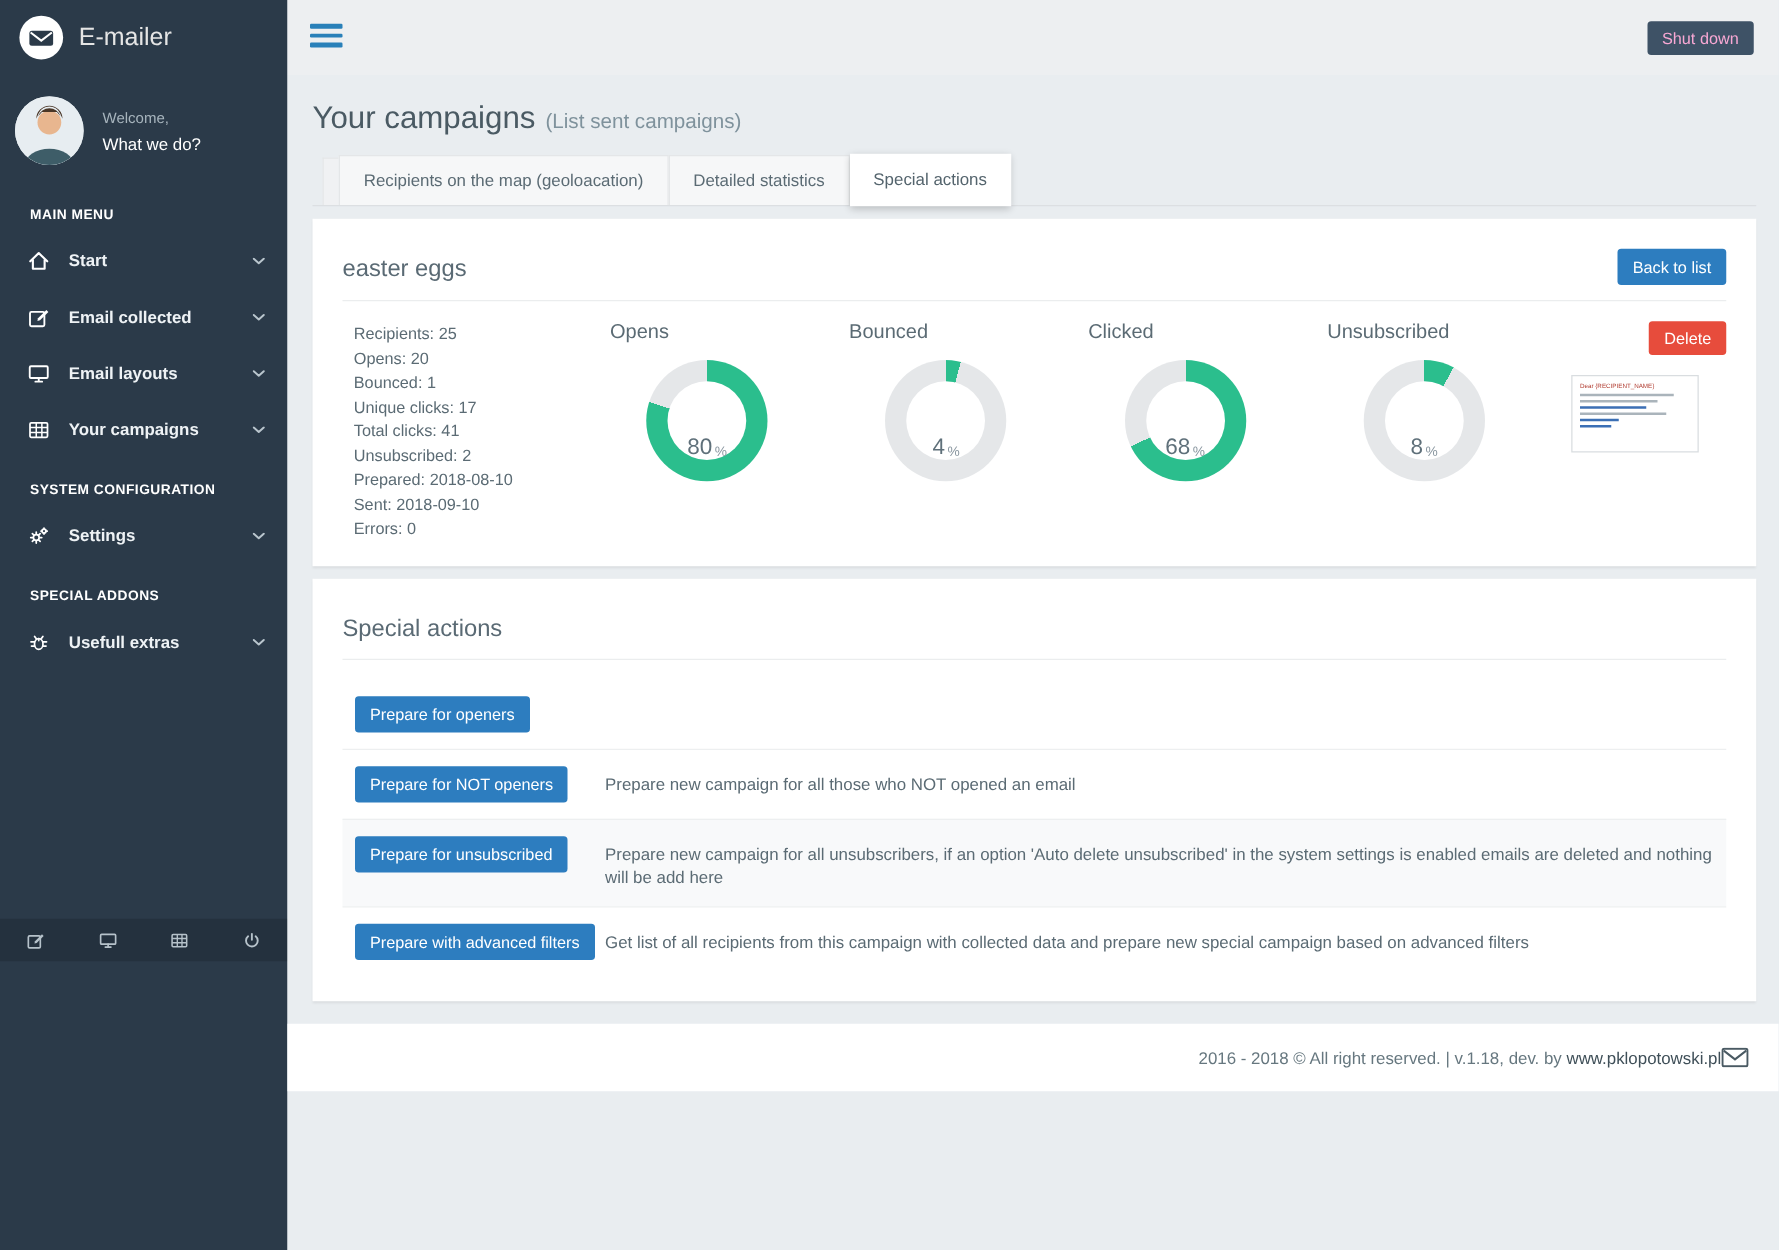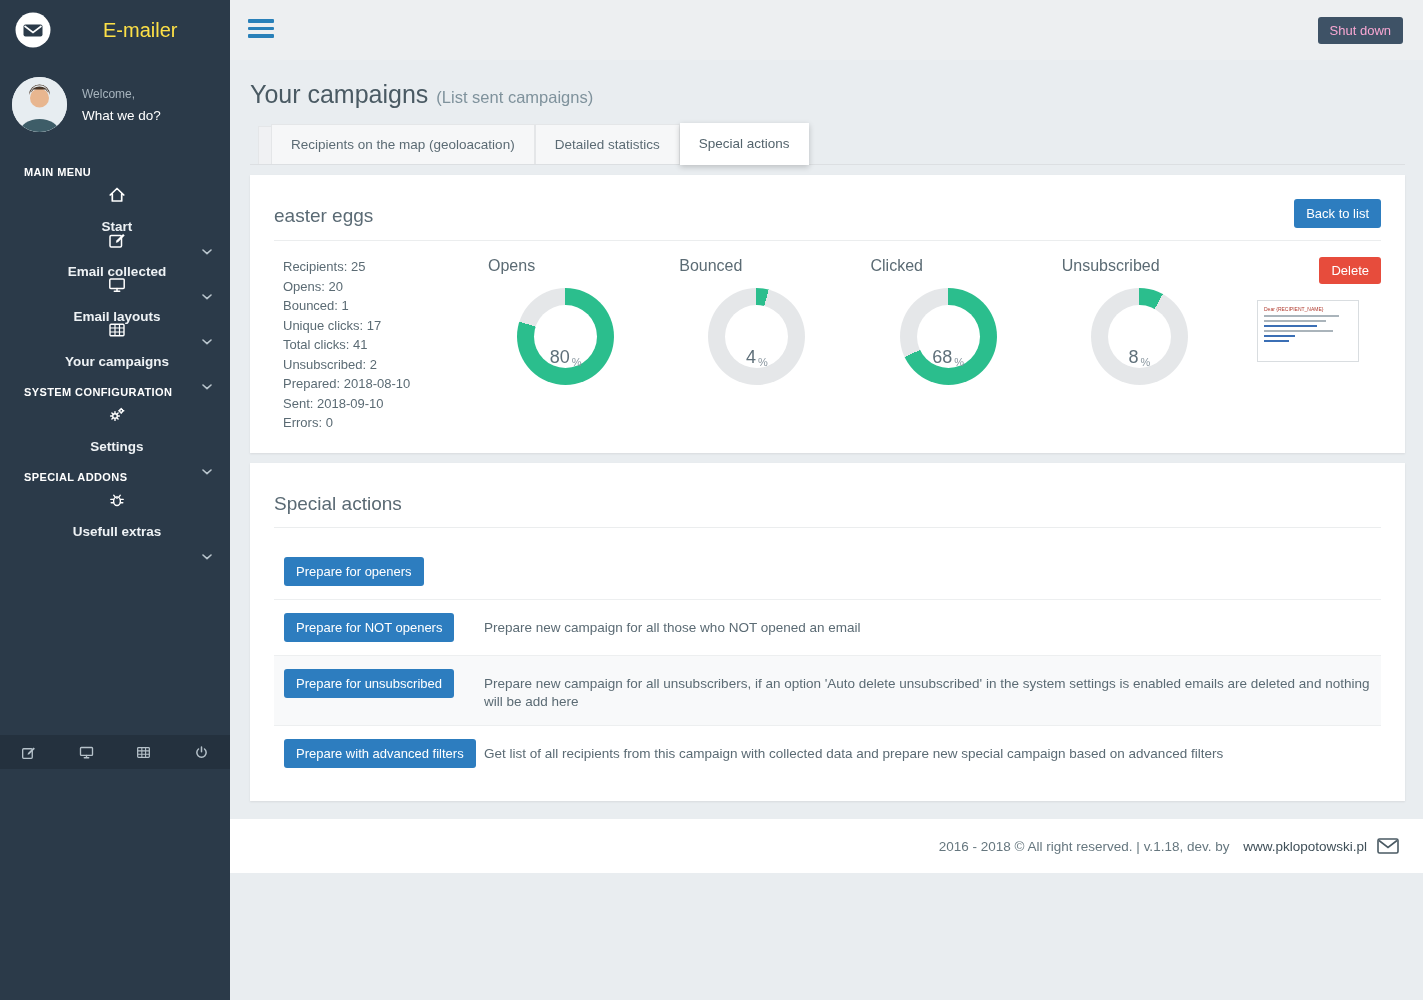--- a/index.html
+++ b/index.html
@@ -7,27 +7,27 @@
     width: 1423px; height: 1000px; position: relative; overflow: hidden;
     font-family: "Liberation Sans", "DejaVu Sans", sans-serif;
     background: #e9edf0;
   }
   :root {
     --accent: #2d7dbf; --danger: #e74c3c; --sidebar-bg: #2b3a49; --dark-button: #3e5266;
   }
   
   .sidebar { position: absolute; left: 0; top: 0; width: 230px; height: 1000px; background: var(--sidebar-bg); color: #fff; }
   .logo-row { display: flex; align-items: center; gap: 11px; padding: 11px 14px; height: 60px; }
-  .logo-title { font-size: 20px; font-weight: 400; color: #fde047; margin-left: 40px; }
+  .logo-title { font-size: 20px; font-weight: 400; color: #e5e5e5; }
   .profile { display: flex; align-items: center; gap: 15px; padding: 17px 12px 14px 12px; }
   .avatar { width: 55px; height: 55px; border-radius: 50%; overflow: hidden; background: #e9eef2; flex: none; }
   .welcome-small { font-size: 12px; color: #a7b4bd; }
   .welcome-big { font-size: 13.5px; color: #fff; margin-top: 7px; }
   .section-label { padding: 20px 24px 8px 24px; font-size: 11px; font-weight: bold; color: #ffffff; letter-spacing: 0.4px; }
-  .menu-item { height: 45px; display: flex; align-items: center; gap: 15px; padding: 0 18px 0 22px; cursor: pointer; color: #eef2f5; font-size: 13.5px; font-weight: bold; flex-direction: column; }
+  .menu-item { height: 45px; display: flex; align-items: center; gap: 15px; padding: 0 18px 0 22px; cursor: pointer; color: #eef2f5; font-size: 13.5px; font-weight: bold; }
   .menu-icon { width: 18px; height: 18px; color: #ffffff; flex: none; display: flex; align-items: center; }
   .chevron { margin-left: auto; color: #b9c5cd; display: flex; }
   .sidebar-bottom { position: absolute; top: 735px; left: 0; width: 230px; height: 34px; display: flex; background: rgba(0,0,0,0.14); }
   .sb-cell { flex: 1; display: flex; align-items: center; justify-content: center; color: #b6c2ca; cursor: pointer; }
   
   .topbar { position: absolute; left: 230px; top: 0; width: 1193px; height: 60px; background: #edeff1; }
   .hamburger { position: absolute; left: 18px; top: 19px; width: 26px; cursor: pointer; }
   .hamburger span { display: block; height: 3.5px; background: #2980b9; margin-bottom: 4px; border-radius: 1px; }
   .shutdown-btn { position: absolute; right: 20px; top: 17px; background: var(--dark-button); color: #f9a8d4; border: none; border-radius: 3px; font-size: 13px; padding: 6px 12px; cursor: pointer; font-family: inherit; }
   
@@ -62,21 +62,21 @@
   .thumb-bar { height: 2px; margin-top: 3px; background: #aab4bb; }
   .thumb-bar.blue { background: #3b6fb5; }
   
   .sa-row { display: flex; align-items: flex-start; padding: 13px 10px; }
   .sa-row + .sa-row { border-top: 1px solid #edeff0; }
   .sa-row:nth-child(3) { background: #f8f9fa; }
   .sa-btn-col { width: 200px; flex: none; }
   .sa-desc { flex: 1; font-size: 13.5px; color: #5b6b74; line-height: 1.4; padding-top: 6px; }
   .sa-body { margin-top: 16px; }
   
-  .footer { height: 54px; background: #fff; margin-top: 18px; display: flex; align-items: center; justify-content: flex-end; padding: 0 24px; gap: 10px; font-size: 13.5px; color: #66777f; }
+  .footer { height: 54px; background: #fff; margin-top: 18px; display: flex; align-items: center; justify-content: flex-end; padding: 0 24px; font-size: 13.5px; color: #66777f; }
   .footer-link { color: #3f4f58; cursor: pointer; }
   .footer-text { white-space: pre; }
   svg { display: block; }
 </style>
 </head>
 <body>
 
 <aside class="sidebar">
   <div class="logo-row">
     <span>

